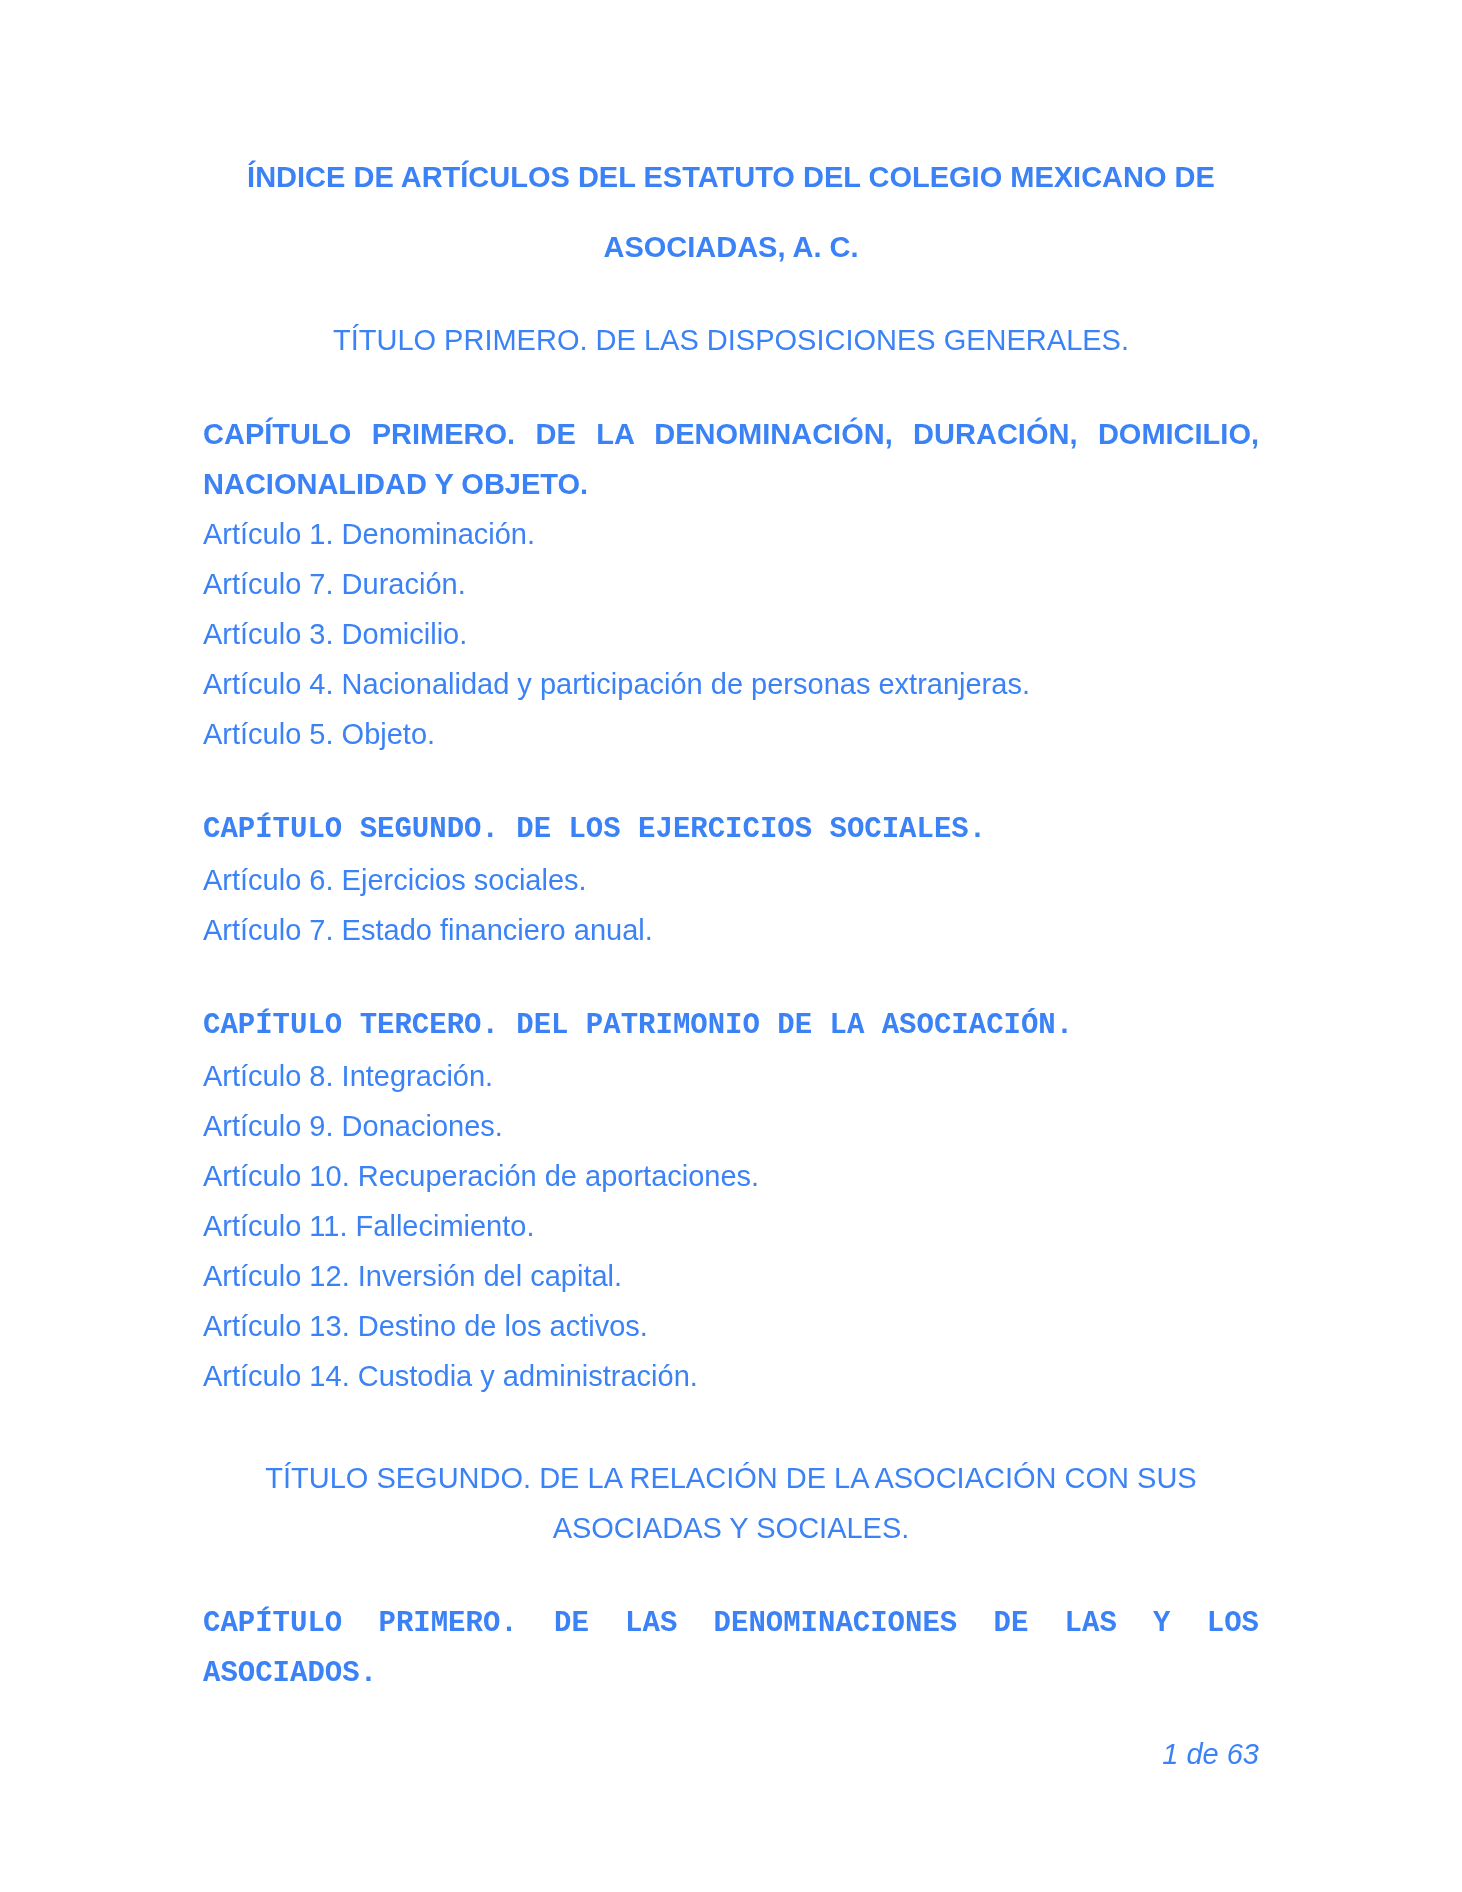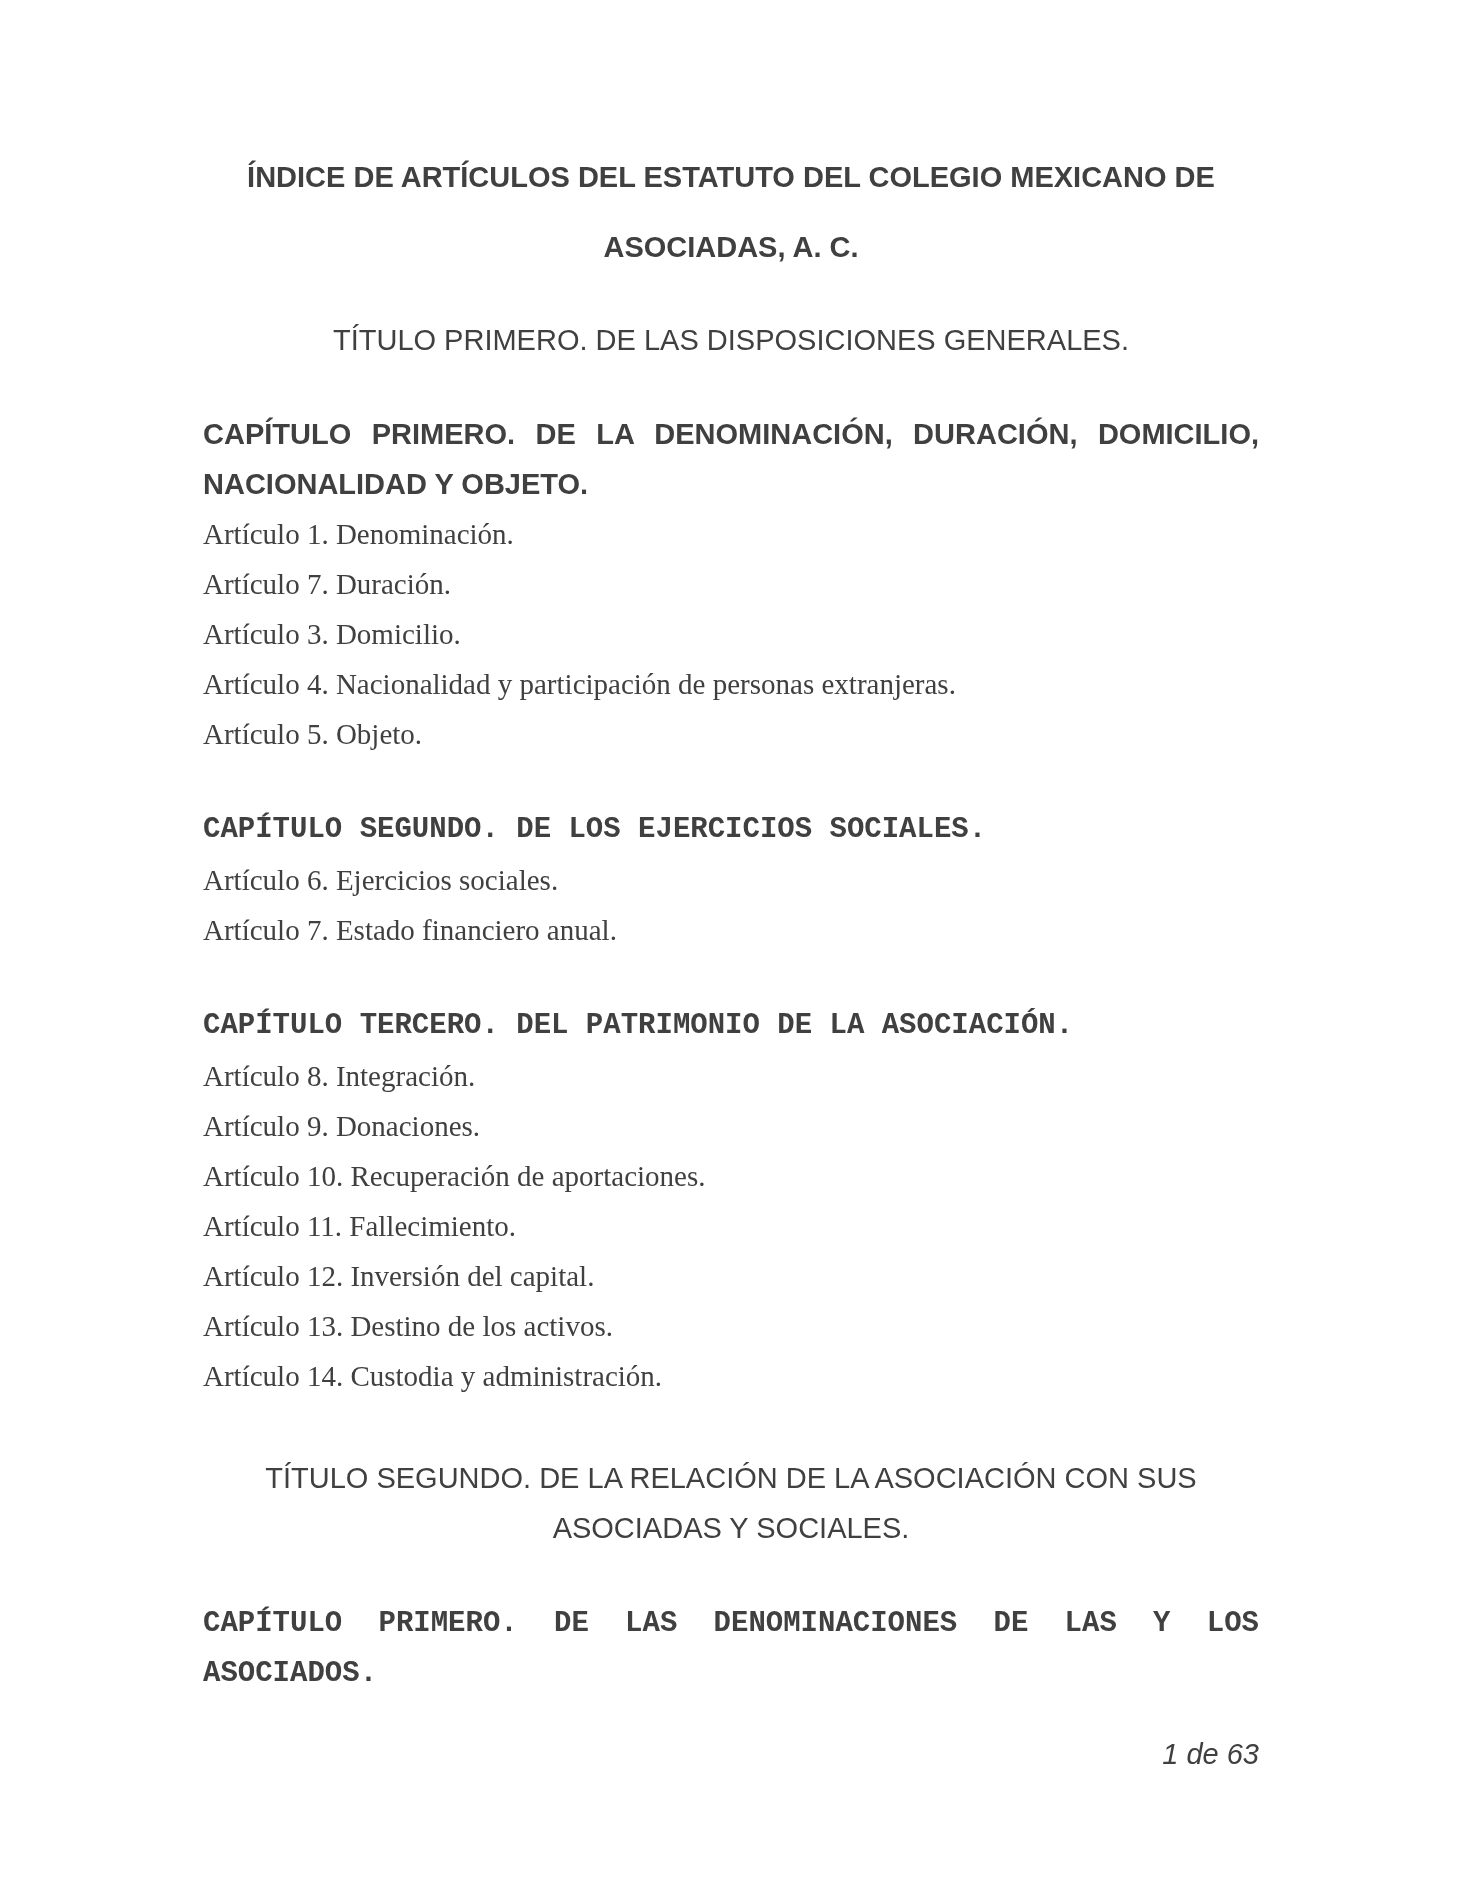--- a/index.html
+++ b/index.html
@@ -1,40 +1,40 @@
 <!DOCTYPE html>
 <html><head>
 <meta charset="utf-8">
 <style>
   html, body { margin: 0; padding: 0; background: #ffffff; }
   .page {
     position: relative;
     width: 1462px;
     height: 1892px;
     background: #ffffff;
-    color: #404040;
+    color: #3b82f6;
     font-family: "Liberation Sans", sans-serif;
     overflow: hidden;
   }
   .content {
     margin: 0 203px;
     width: 1056px;
     padding-top: 142px;
     font-size: 29px;
     line-height: 50px;
   }
   .doc-title {
     font-weight: bold;
     text-align: center;
     line-height: 70px;
   }
   .center-head { font-weight: normal; text-align: center; }
   .section-head { font-weight: bold; }
   .jline { text-align: justify; text-align-last: justify; }
-  .article-line { font-weight: normal; font-family: Liberation Serif, serif; }
+  .article-line { font-weight: normal; }
   .page-footer {
     font-style: italic;
     text-align: right;
     margin-top: 30px;
   }
   .mt33 { margin-top: 33px; }
   .mt44 { margin-top: 44px; }
   .mt46 { margin-top: 46px; font-family: Liberation Mono, monospace; }
   .mt52 { margin-top: 52px; }
 </style>

